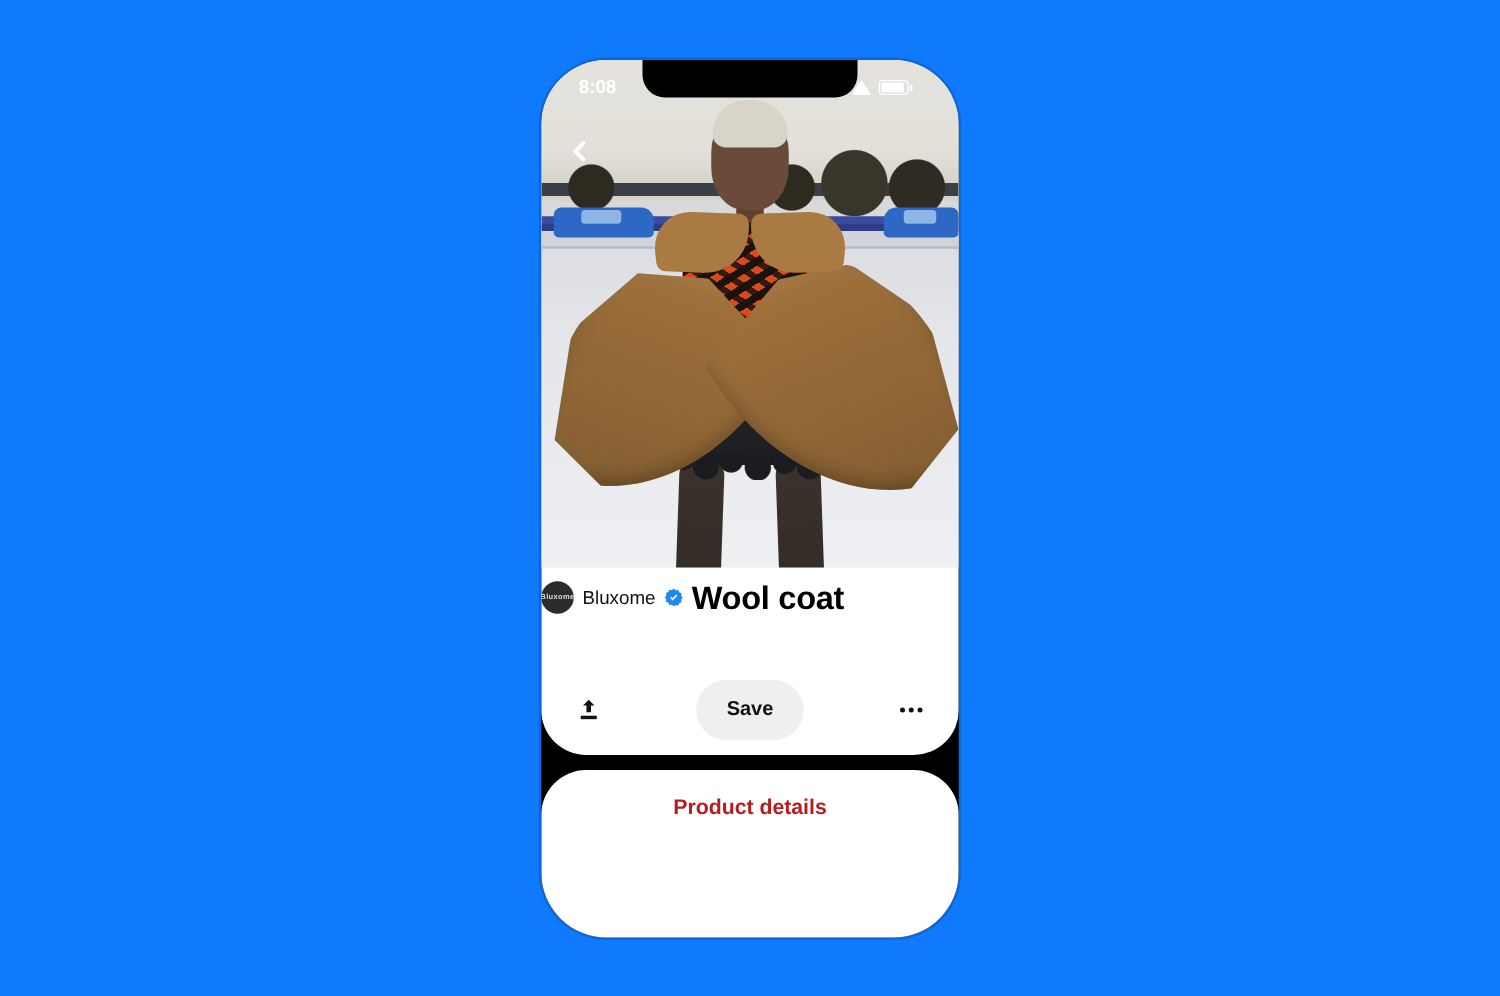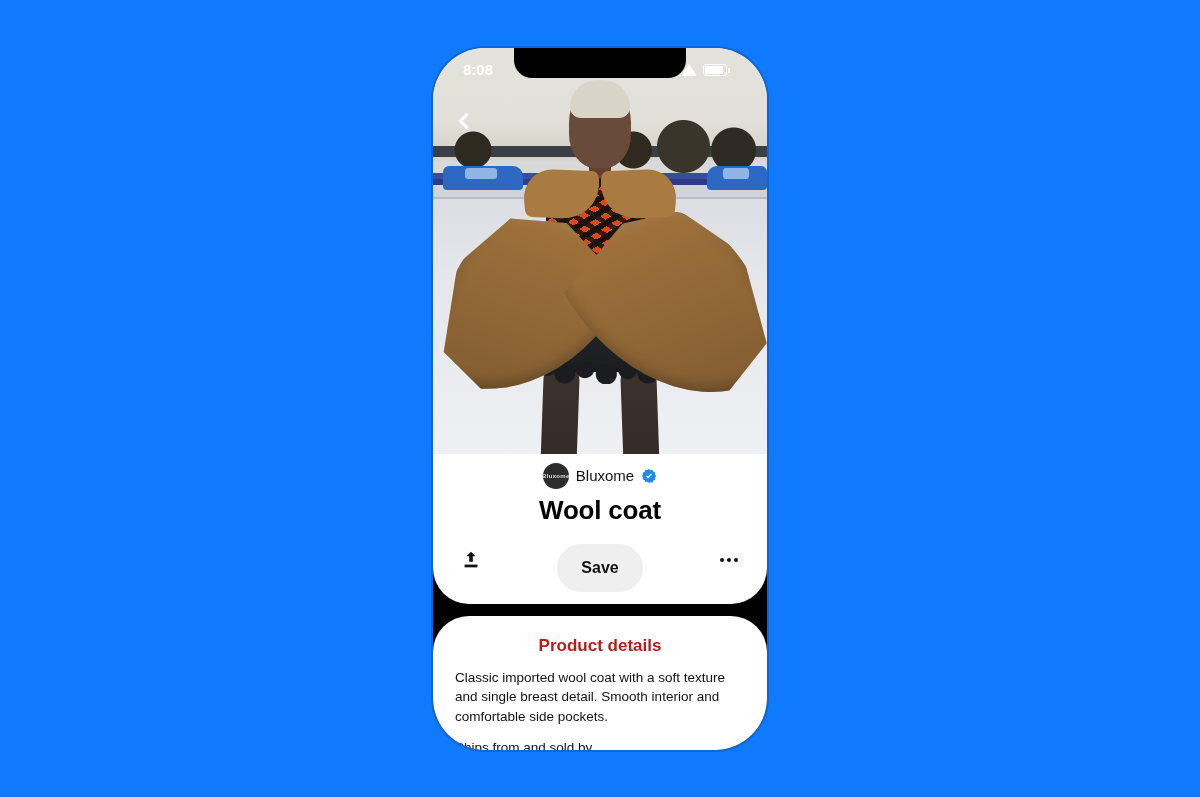--- a/index.html
+++ b/index.html
@@ -215,36 +215,36 @@
 
   .back-btn {
     position:absolute; top:56px; left:14px; z-index:25;
     width:34px; height:34px; display:flex; align-items:center; justify-content:center;
     color:#fff; cursor:pointer;
   }
 
   
   .meta {
     position:absolute; top:415px; left:0; right:0;
-    display:flex; flex-direction:column; align-items:center; gap:6px;
+    display:flex; flex-direction:row; align-items:center; gap:6px;
   }
   .brand-row { display:flex; align-items:center; gap:7px; font-size:15px; color:#111; cursor:pointer;}
   .brand-avatar {
     width:26px; height:26px; border-radius:50%; background:#2c2c2c;
     display:flex; align-items:center; justify-content:center;
     color:#ddd; font-size:6px; letter-spacing:0.3px; font-weight:600;
   }
   .verified {
     width:16px; height:16px;
   }
   .title { font-size:26px; font-weight:700; color:#000000; letter-spacing:-0.2px;}
 
   .actions {
     position:absolute; bottom:12px; left:0; right:0;
-    display:flex; justify-content:space-between;
+    display:flex; align-items:center; justify-content:space-between;
     padding: 0 22px;
   }
   .share-btn, .more-btn, .save-btn { cursor:pointer; display:flex; align-items:center; justify-content:center;}
   .share-btn, .more-btn { width:32px; height:32px; color:#111;}
   .save-btn {
     height:48px; padding:0 24px; border-radius:30px; background:#efefef;
     font-size:16px; font-weight:600; color:#111;
   }
   .more-dots { display:flex; gap:3px;}
   .more-dots span{ width:4px; height:4px; background:#111; border-radius:50%;}
@@ -343,22 +343,15 @@
             <span></span>
             <span></span>
           </div>
       </div>
     </div>
 
   </div>
 
   <div class="details-card">
     <div class="details-title">Product details</div>
-    <div class="details-body">
-      <p>Classic imported wool coat with a soft texture and single breast detail. Smooth interior and comfortable side pockets.</p>
-      <p>
-        <span>Ships from and sold by</span><br>
-        
-      </p>
-    </div>
   </div>
 
 </div>
 
 </body></html>

